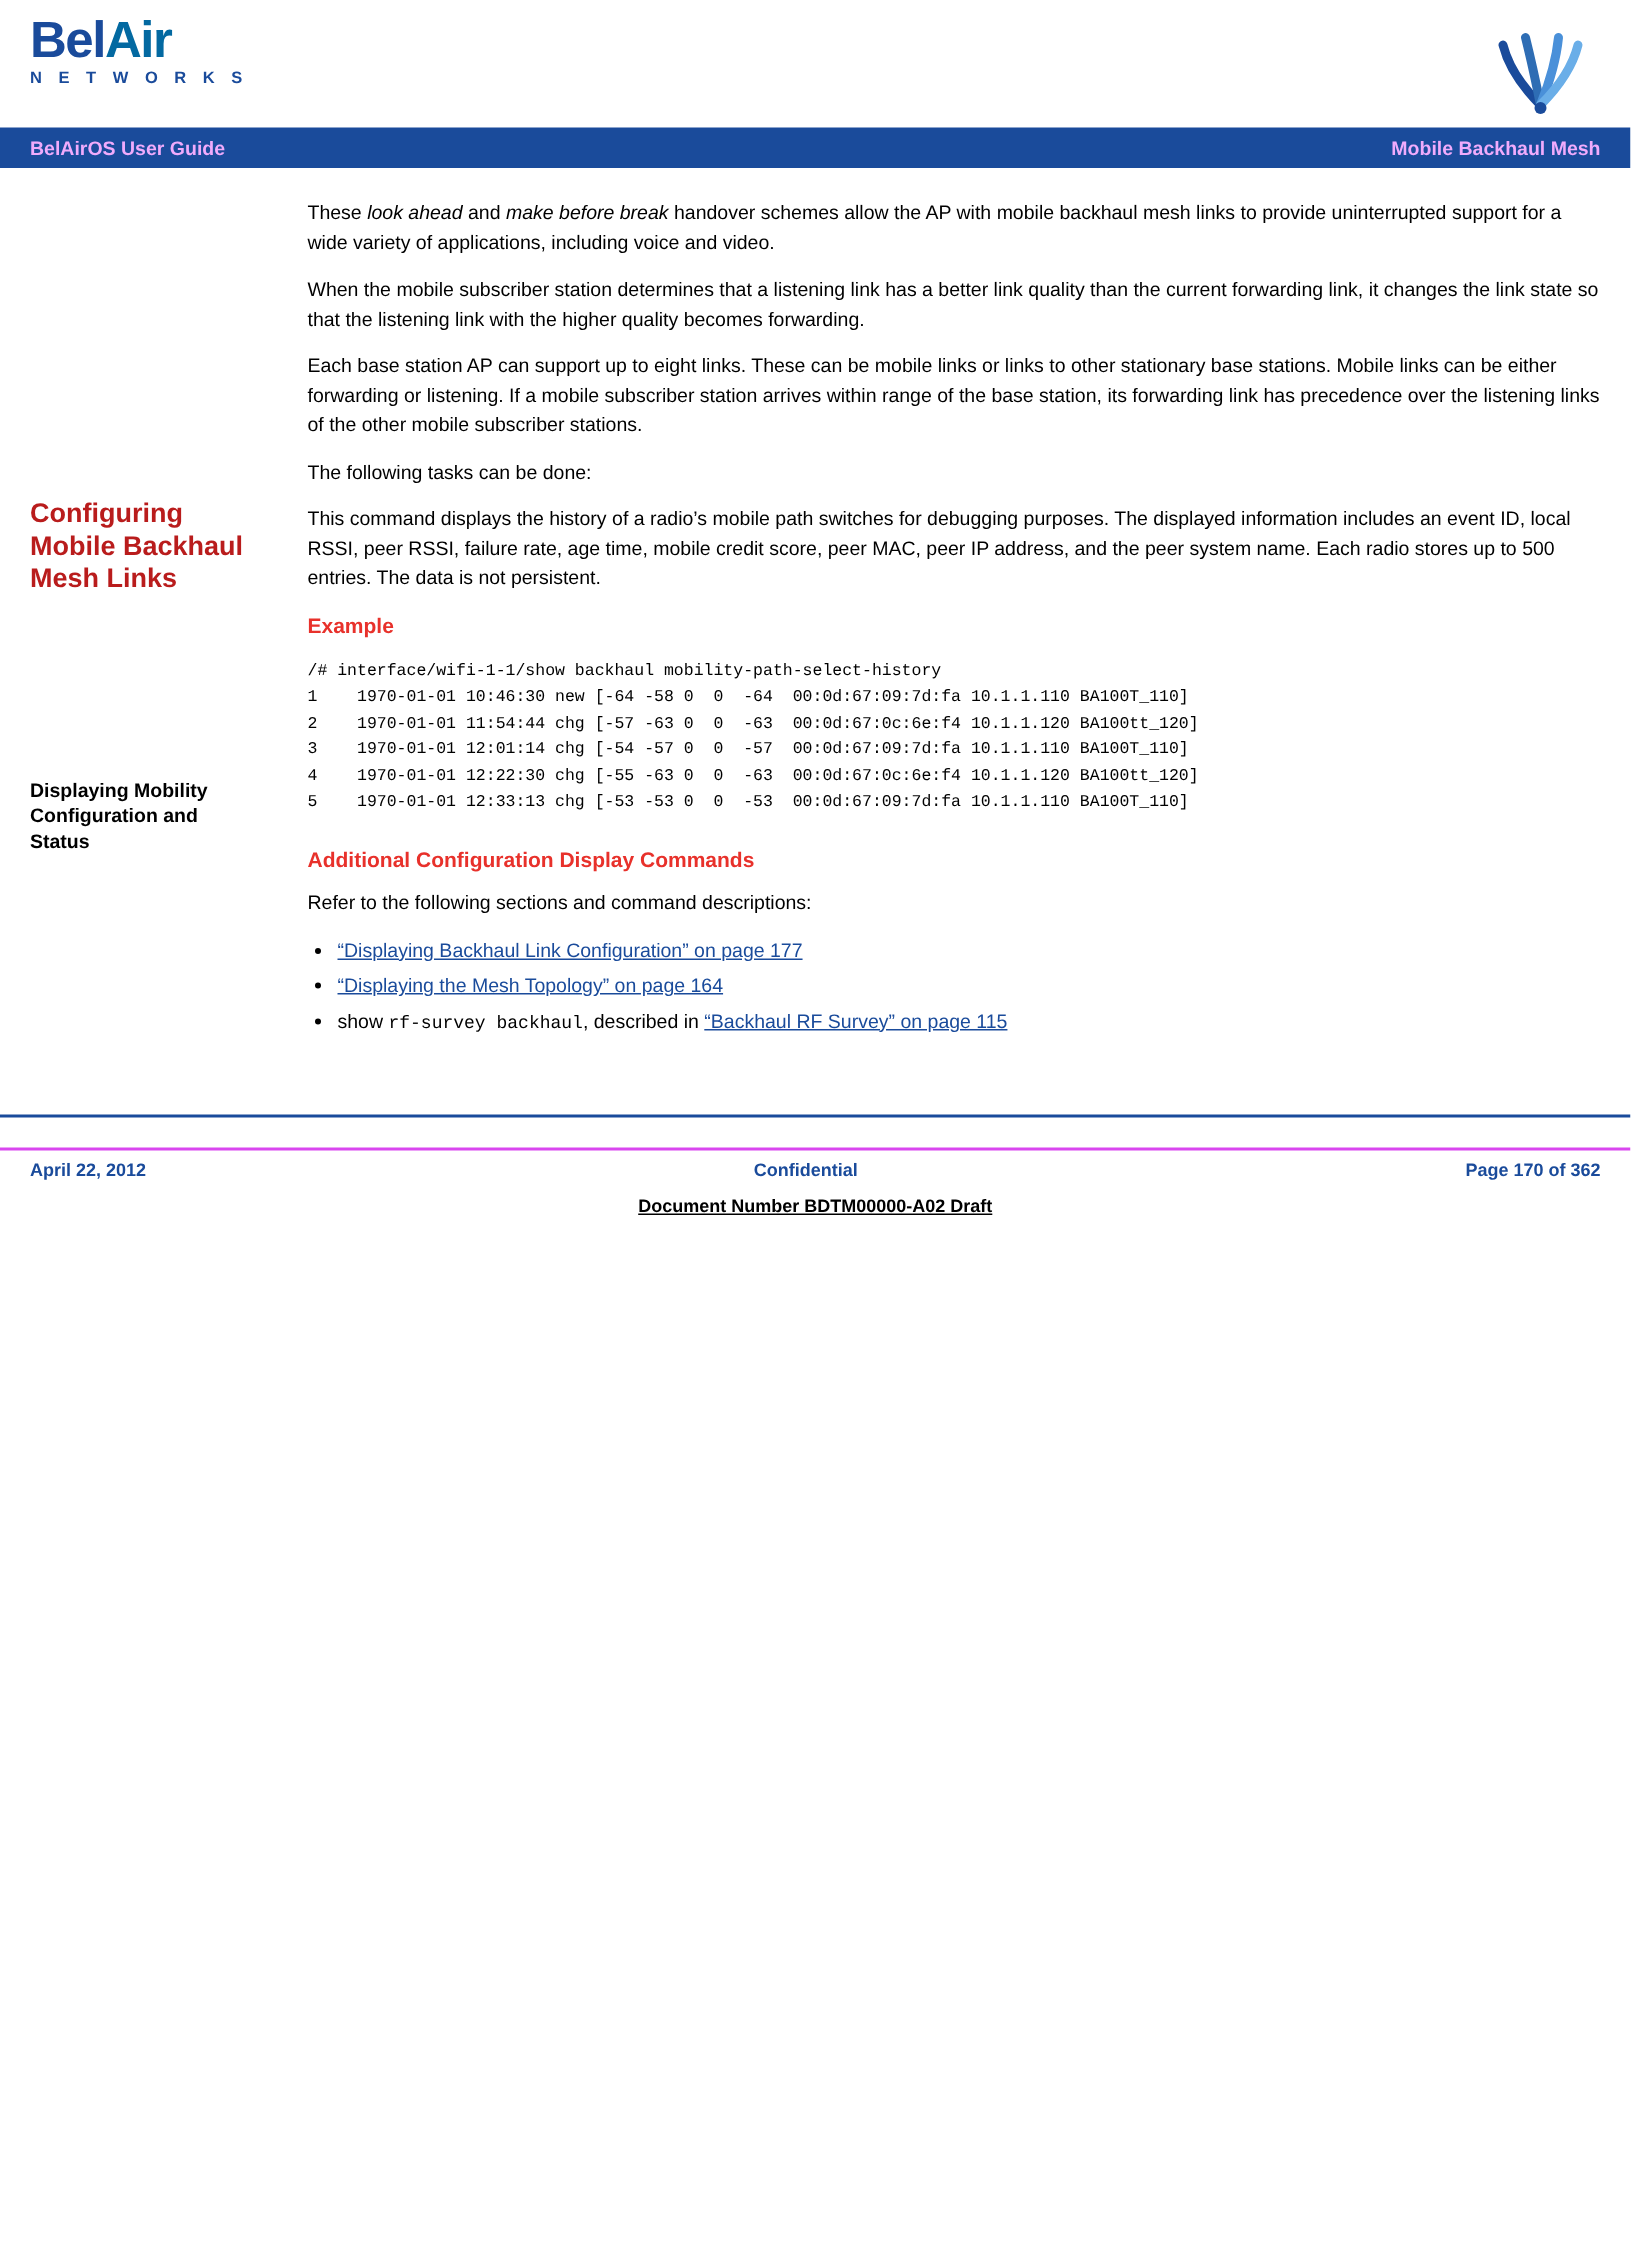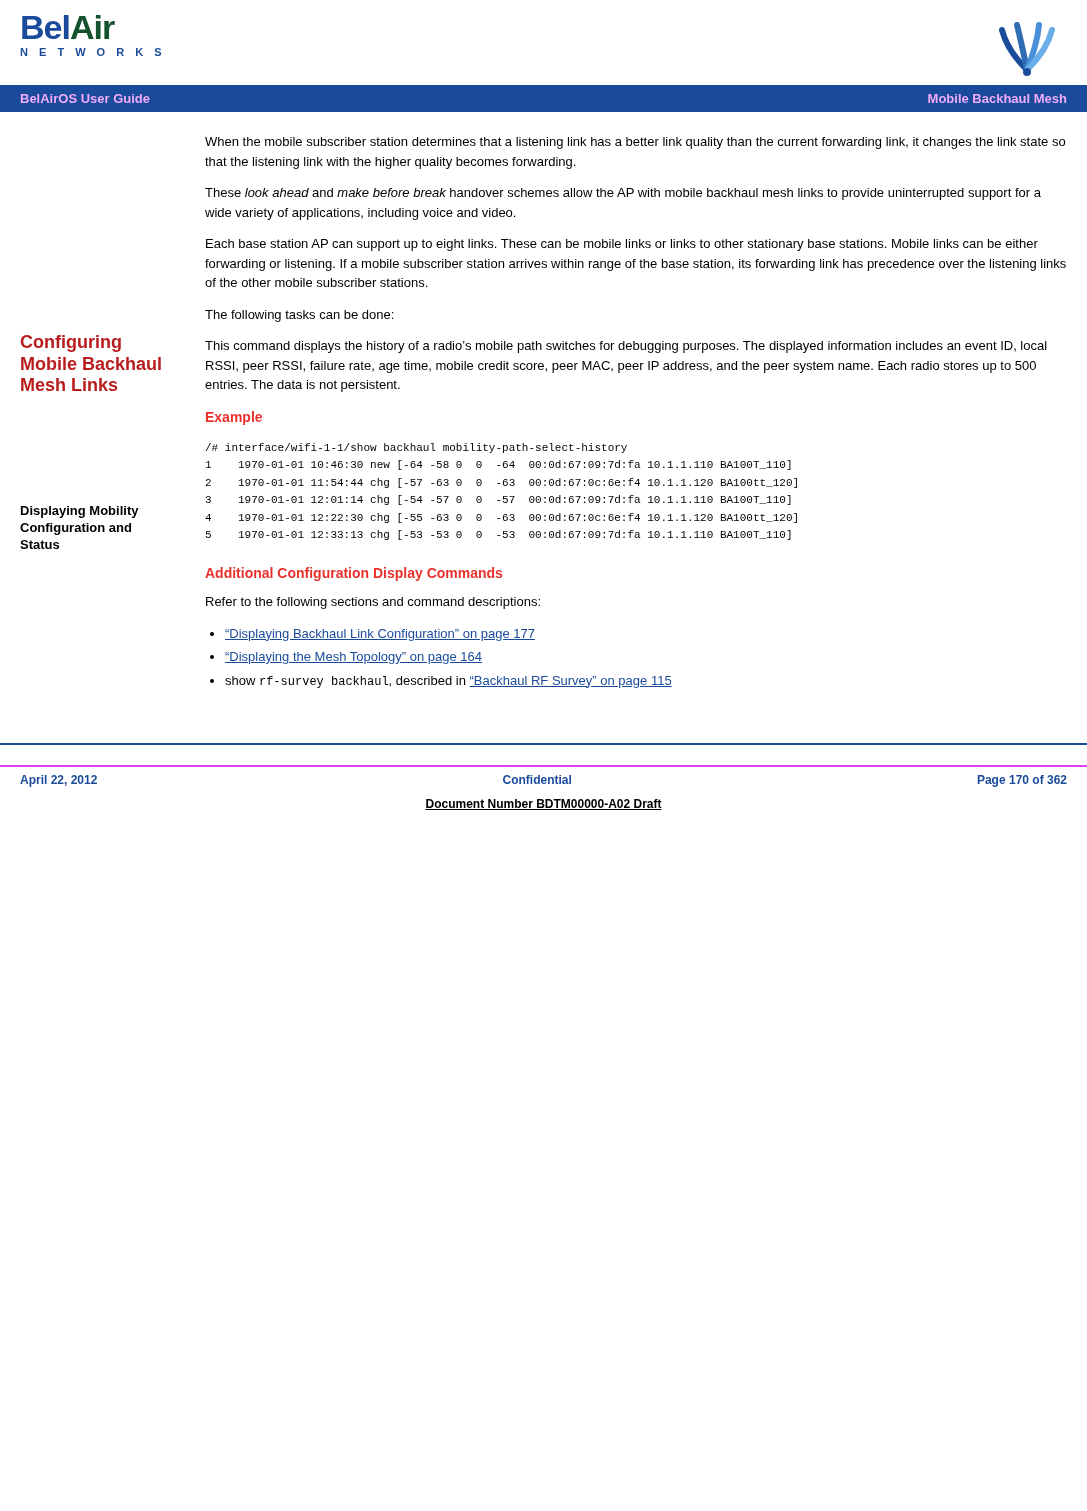--- a/index.html
+++ b/index.html
@@ -73,21 +73,21 @@
       font-weight: bold;
       color: #b91c1c;
       line-height: 1.2;
       margin-bottom: 21px;
     }
     .sidebar-subsection-title {
       font-size: 13px;
       font-weight: bold;
       color: #000;
       line-height: 1.3;
-      margin-top: 30px;
+      margin-top: 46px;
     }
 
     
     .content {
       flex: 1;
       font-size: 13px;
       line-height: 1.5;
     }
     .content p {
       margin-bottom: 12px;
@@ -155,21 +155,21 @@
       text-decoration: underline;
       font-size: 12px;
     }
   </style>
 </head>
 <body>
 
 <div class="header">
   <div class="logo-area">
     <div class="logo-belair">
-      <span class="bel" style="color:#1a4b9b;">Bel</span><span style="color:#14532d;">Air</span>
+      <span class="bel" style="color:#1a4b9b;">Bel</span><span style="color:#0369a1;">Air</span>
     </div>
     <div class="logo-networks">N E T W O R K S</div>
   </div>
 
   <svg class="logo-graphic" viewBox="0 0 80 70" xmlns="http://www.w3.org/2000/svg">
     <defs>
       <linearGradient id="grad1" x1="0%" y1="0%" x2="100%" y2="100%">
         <stop offset="0%" style="stop-color:#2e6db4;stop-opacity:1"></stop>
         <stop offset="100%" style="stop-color:#1a4b9b;stop-opacity:1"></stop>
       </linearGradient>
@@ -193,25 +193,25 @@
   <div class="sidebar">
 
     <div style="height: 200px;"></div>
     <div class="sidebar-section-title">Configuring<br>Mobile Backhaul<br>Mesh Links</div>
     <div style="height: 55px;"></div>
     <div class="sidebar-subsection-title">Displaying Mobility<br>Configuration and<br>Status</div>
   </div>
 
   <div class="content">
 
-    <p>When the mobile subscriber station determines that a listening link has a better link quality than the current forwarding link, it changes the link state so that the listening link with the higher quality becomes forwarding.</p>
-
     <p>
       <span>These </span><span class="italic">look ahead</span><span> and </span><span class="italic">make before break</span><span> handover schemes allow the AP with mobile backhaul mesh links to provide uninterrupted support for a wide variety of applications, including voice and video.</span>
     </p>
+
+    <p>When the mobile subscriber station determines that a listening link has a better link quality than the current forwarding link, it changes the link state so that the listening link with the higher quality becomes forwarding.</p>
 
     <p>Each base station AP can support up to eight links. These can be mobile links or links to other stationary base stations. Mobile links can be either forwarding or listening. If a mobile subscriber station arrives within range of the base station, its forwarding link has precedence over the listening links of the other mobile subscriber stations.</p>
 
     <p>The following tasks can be done:</p>
 
 
     <p>This command displays the history of a radio’s mobile path switches for debugging purposes. The displayed information includes an event ID, local RSSI, peer RSSI, failure rate, age time, mobile credit score, peer MAC, peer IP address, and the peer system name. Each radio stores up to 500 entries. The data is not persistent.</p>
 
     <div class="section-header">Example</div>
 

